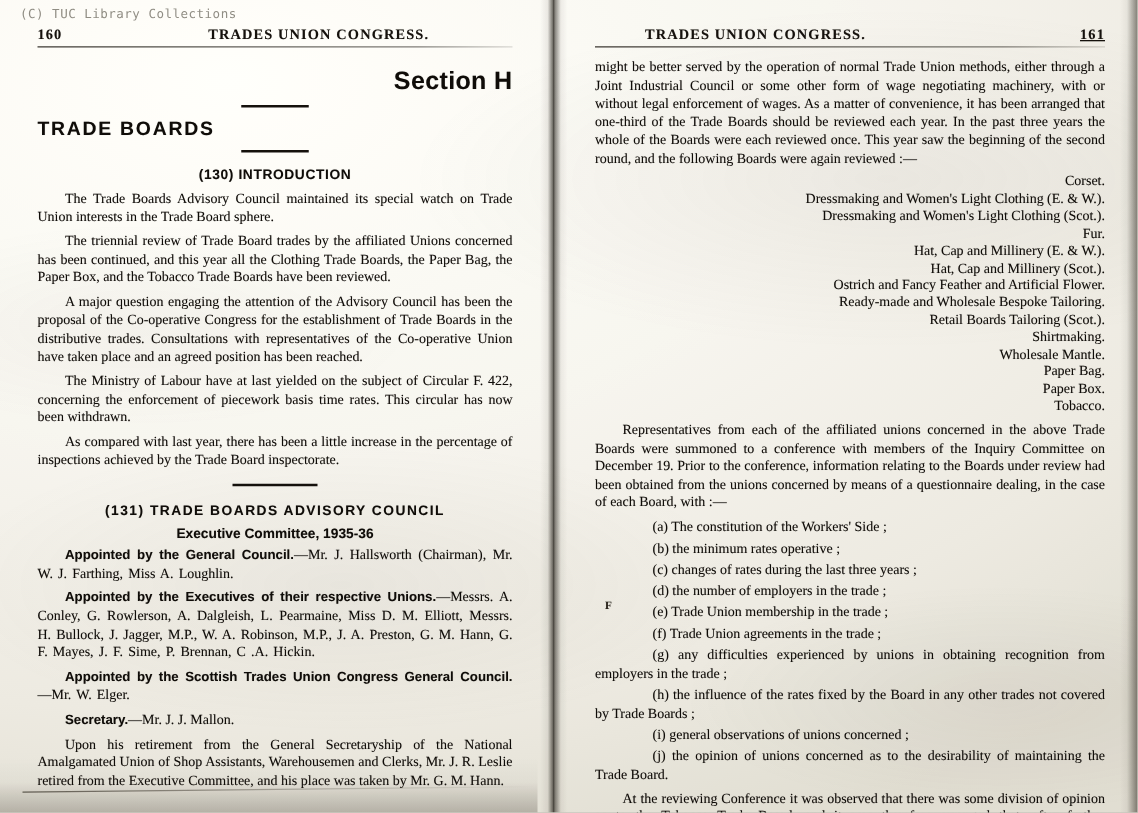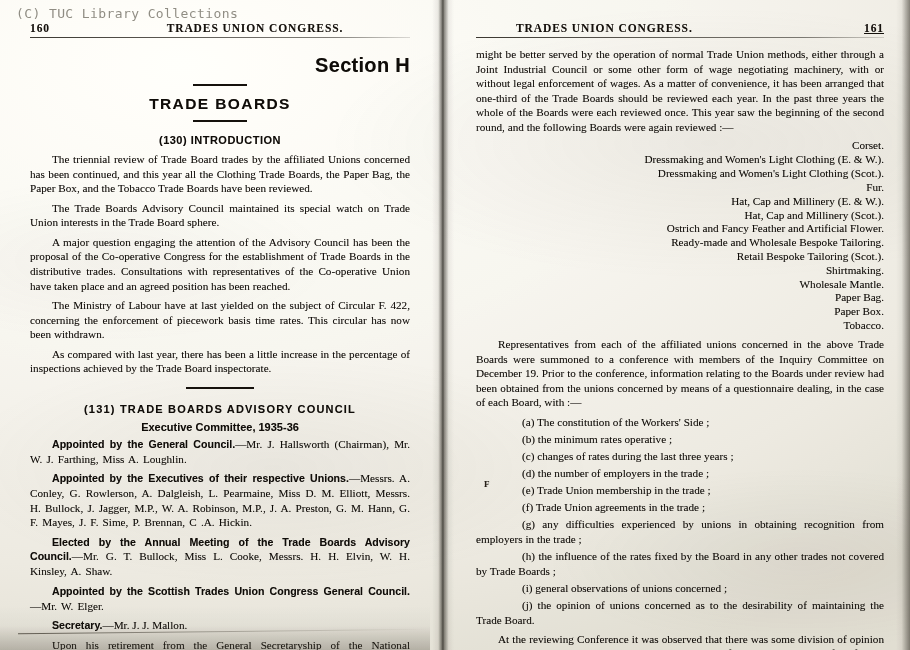--- a/index.html
+++ b/index.html
@@ -54,21 +54,21 @@
   }
   #page-curl::after{
     content:"";position:absolute;left:18px;bottom:18px;width:410px;height:1px;
     background:linear-gradient(to right, rgba(60,54,42,.75), rgba(60,54,42,.25) 60%, transparent);
     transform:rotate(-.6deg);
   }
 
   .watermark{
     position:absolute;left:16px;top:6px;
     font-family:"DejaVu Sans Mono", monospace;
-    font-size:13px;letter-spacing:.4px;
+    font-size:10px;letter-spacing:.4px;
     color:rgba(74,68,54,.60);
     white-space:nowrap;
   }
 
   .page{position:absolute;top:0;height:501px;box-sizing:border-box;}
   .page.left{left:0;width:436px;padding:22px 26px 0 30px;}
   .page.right{left:454px;width:456px;padding:22px 26px 0 22px;}
 
   .runhead{
     display:flex;align-items:baseline;
@@ -85,21 +85,21 @@
     background:linear-gradient(to right, rgba(30,26,18,.85), rgba(30,26,18,.55) 80%, rgba(30,26,18,.15));
   }
 
   h1.section{
     text-align:right;font-size:20px;font-weight:700;
     margin:16px 0 0;letter-spacing:.3px;
     font-family:"Liberation Sans", sans-serif;
   }
   .dash{width:54px;height:2px;background:#1a1510;margin:7px auto 0;}
   h2.boards{
-    text-align:center;font-size:15.5px;font-weight:700;
+    font-size:15.5px;font-weight:700;
     letter-spacing:1.4px;margin:9px 0 0;
     font-family:"Liberation Sans", sans-serif;
   }
   h3.num-head{
     text-align:center;font-size:11px;font-weight:700;
     letter-spacing:.5px;margin:12px 0 6px;
     font-family:"Liberation Sans", sans-serif;
   }
   h3.num-head.big{font-size:11px;letter-spacing:1.2px;margin-top:14px;}
   h4.subhead{
@@ -156,36 +156,35 @@
     </div>
     <div class="rule"></div>
 
     <h1 class="section">Section H</h1>
     <div class="dash"></div>
     <h2 class="boards">TRADE BOARDS</h2>
     <div class="dash"></div>
 
     <h3 class="num-head">(130)  INTRODUCTION</h3>
 
+    <p class="body">The Trade Boards Advisory Council maintained its special watch on Trade Union interests in the Trade Board sphere.</p>
     <p class="body">The triennial review of Trade Board trades by the affiliated Unions concerned has been continued, and this year all the Clothing Trade Boards, the Paper Bag, the Paper Box, and the Tobacco Trade Boards have been reviewed.</p>
-    <p class="body">The Trade Boards Advisory Council maintained its special watch on Trade Union interests in the Trade Board sphere.</p>
     <p class="body">A major question engaging the attention of the Advisory Council has been the proposal of the Co-operative Congress for the establishment of Trade Boards in the distributive trades. Consultations with representatives of the Co-operative Union have taken place and an agreed position has been reached.</p>
     <p class="body">The Ministry of Labour have at last yielded on the subject of Circular F. 422, concerning the enforcement of piecework basis time rates. This circular has now been withdrawn.</p>
     <p class="body">As compared with last year, there has been a little increase in the percentage of inspections achieved by the Trade Board inspectorate.</p>
 
     <div class="hr-short"></div>
 
     <h3 class="num-head big">(131)  TRADE BOARDS ADVISORY COUNCIL</h3>
     <h4 class="subhead">Executive Committee, 1935-36</h4>
 
     <p class="body spread"><span class="lead">Appointed by the General Council.</span><span>—Mr. J. Hallsworth (Chairman), Mr. W. J. Farthing, Miss A. Loughlin.</span></p>
 
     <p class="body spread"><span class="lead">Appointed by the Executives of their respective Unions.</span><span>—Messrs. A. Conley, G. Rowlerson, A. Dalgleish, L. Pearmaine, Miss D. M. Elliott, Messrs. H. Bullock, J. Jagger, M.P., W. A. Robinson, M.P., J. A. Preston, G. M. Hann, G. F. Mayes, J. F. Sime, P. Brennan, C .A. Hickin.</span></p>
 
-    <p class="body spread"><span class="lead">Elected by the Annual Meeting of the Trade Boards Advisory Council.</span><span>—Mr. G. T. Bullock, Miss L. Cooke, Messrs. H. H. Elvin, W. H. Kinsley, A. Shaw.</span></p>
 
     <p class="body spread"><span class="lead">Appointed by the Scottish Trades Union Congress General Council.</span><span>—Mr. W. Elger.</span></p>
 
     <p class="body"><span class="lead">Secretary.</span><span>—Mr. J. J. Mallon.</span></p>
 
     <p class="body">Upon his retirement from the General Secretaryship of the National Amalgamated Union of Shop Assistants, Warehousemen and Clerks, Mr. J. R. Leslie retired from the Executive Committee, and his place was taken by Mr. G. M. Hann.</p>
 
   </div>
 
   <div class="page right">
@@ -200,21 +199,21 @@
 
     <ul class="boardlist">
       <li>Corset.</li>
       <li>Dressmaking and Women's Light Clothing (E. &amp; W.).</li>
       <li>Dressmaking and Women's Light Clothing (Scot.).</li>
       <li>Fur.</li>
       <li>Hat, Cap and Millinery (E. &amp; W.).</li>
       <li>Hat, Cap and Millinery (Scot.).</li>
       <li>Ostrich and Fancy Feather and Artificial Flower.</li>
       <li>Ready-made and Wholesale Bespoke Tailoring.</li>
-      <li>Retail Bespoke Tailoring (Scot.).</li>
+      <li>Retail Boards Tailoring (Scot.).</li>
       <li>Shirtmaking.</li>
       <li>Wholesale Mantle.</li>
       <li>Paper Bag.</li>
       <li>Paper Box.</li>
       <li>Tobacco.</li>
     </ul>
 
     <p class="body">Representatives from each of the affiliated unions concerned in the above Trade Boards were summoned to a conference with members of the Inquiry Committee on December 19. Prior to the conference, information relating to the Boards under review had been obtained from the unions concerned by means of a questionnaire dealing, in the case of each Board, with :—</p>
 
     <ol class="alpha">

